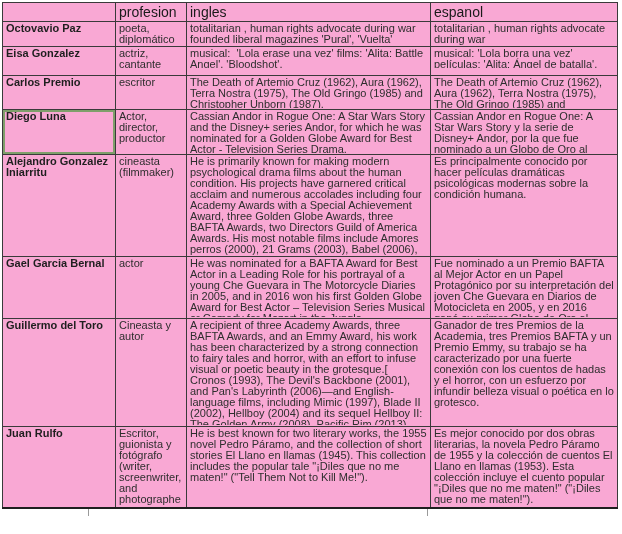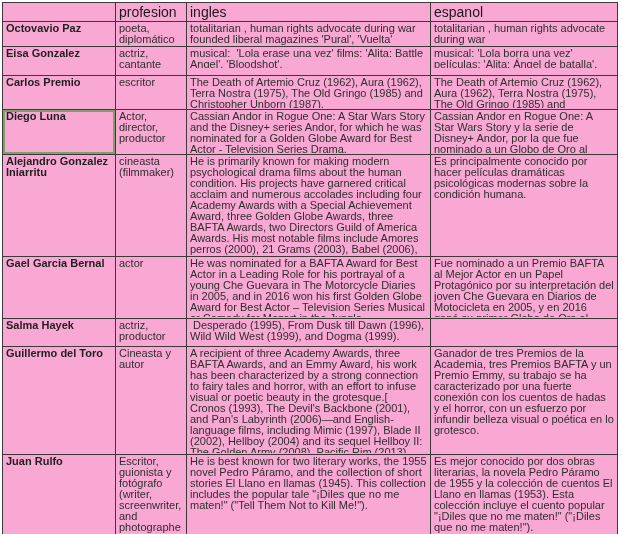--- a/index.html
+++ b/index.html
@@ -156,34 +156,20 @@
       <td>
             <div class="cw">actor</div>
           </td>
       <td>
             <div class="cw">He was nominated for a BAFTA Award for Best Actor in a Leading Role for his portrayal of a young Che Guevara in The Motorcycle Diaries in 2005, and in 2016 won his first Golden Globe Award for Best Actor – Television Series Musical or Comedy for Mozart in the Jungle</div>
           </td>
       <td>
             <div class="cw">Fue nominado a un Premio BAFTA al Mejor Actor en un Papel Protagónico por su interpretación del joven Che Guevara en Diarios de Motocicleta en 2005, y en 2016 ganó su primer Globo de Oro al Mejor Actor - Serie de Televisión Musical o</div>
           </td>
     </tr>
-    <tr class="r6">
-      <td class="name">
-            <div class="cw">Salma Hayek</div>
-          </td>
-      <td>
-            <div class="cw">actriz, productor</div>
-          </td>
-      <td>
-            <div class="cw"> Desperado (1995), From Dusk till Dawn (1996), Wild Wild West (1999), and Dogma (1999).</div>
-          </td>
-      <td>
-            <div class="cw"></div>
-          </td>
-    </tr>
     <tr class="r7">
       <td class="name">
             <div class="cw">Guillermo del Toro</div>
           </td>
       <td>
             <div class="cw">Cineasta y autor</div>
           </td>
       <td>
             <div class="cw">A recipient of three Academy Awards, three BAFTA Awards, and an Emmy Award, his work has been characterized by a strong connection to fairy tales and horror, with an effort to infuse visual or poetic beauty in the grotesque.[
 Cronos (1993), The Devil's Backbone (2001), and Pan's Labyrinth (2006)—and English-language films, including Mimic (1997), Blade II (2002), Hellboy (2004) and its sequel Hellboy II: The Golden Army (2008), Pacific Rim (2013), Crimson Peak (2015), The Shape of Water (2017), Nightmare Alley (2021), and Pinocchio (2022).</div>

